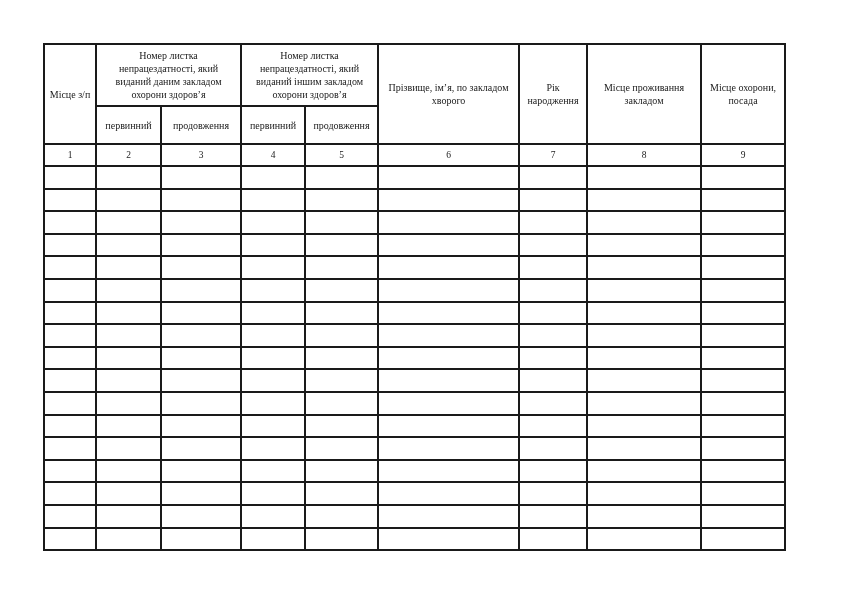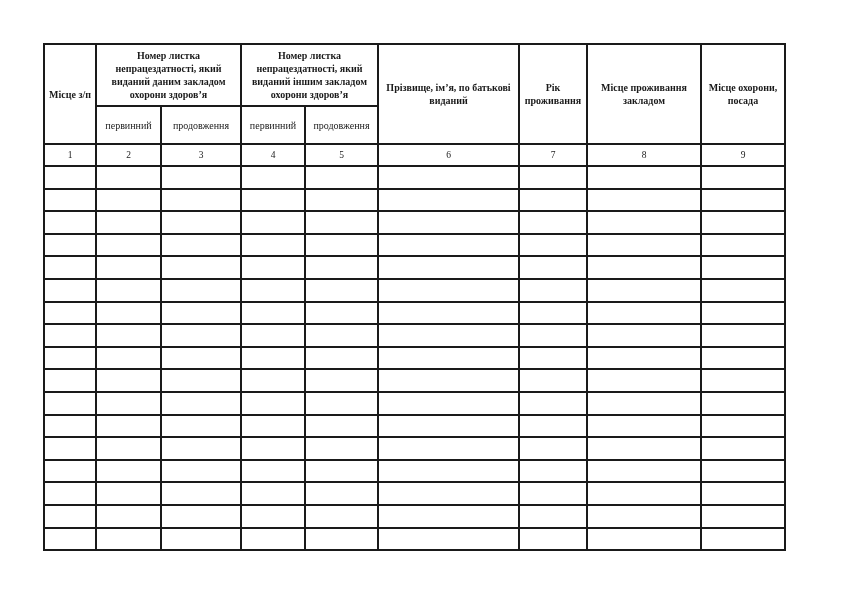--- a/index.html
+++ b/index.html
@@ -2,21 +2,21 @@
 <html><head>
 <meta charset="utf-8">
 <style>
   html, body { margin:0; padding:0; background:#ffffff; }
   body { width:842px; height:595px; position:relative; overflow:hidden;
          font-family:"Liberation Serif", "DejaVu Serif", serif; color:#1a1a1a; }
   table.form { position:absolute; left:43px; top:43px; border-collapse:collapse;
                table-layout:fixed; width:741px; }
   table.form td { border:2px solid #1a1a1a; padding:0; text-align:center;
                   vertical-align:middle; font-size:10px; line-height:13px; }
-  .hdr-top td { height:60px;font-weight:bold; }
+  .hdr-top td { height:60px; }
   tr.hdr-sub td { height:36px; }
   tr.num-row td { height:20px; font-size:9.5px; }
   tr.data-row td { height:20.6px; }
   .txt { display:block; padding:0 4px; }
 </style>
 </head>
 <body>
 
 <table class="form">
   <colgroup>
@@ -35,24 +35,24 @@
       <td rowspan="2">
         <span class="txt">Місце з/п</span>
       </td>
       <td colspan="2" style="height:60px">
         <span class="txt">Номер листка непрацездатності, який виданий даним закладом охорони здоров’я</span>
       </td>
       <td colspan="2">
         <span class="txt">Номер листка непрацездатності, який виданий іншим закладом охорони здоров’я</span>
       </td>
       <td rowspan="2">
-        <span class="txt">Прізвище, ім’я, по батькові виданий</span>
-      </td>
-      <td rowspan="2">
-        <span class="txt">Рік проживання</span>
+        <span class="txt">Прізвище, ім’я, по закладом хворого</span>
+      </td>
+      <td rowspan="2">
+        <span class="txt">Рік народження</span>
       </td>
       <td rowspan="2">
         <span class="txt">Місце проживання закладом</span>
       </td>
       <td rowspan="2">
         <span class="txt">Місце охорони, посада</span>
       </td>
     </tr>
     <tr class="hdr-sub">
       <td>первинний</td>

